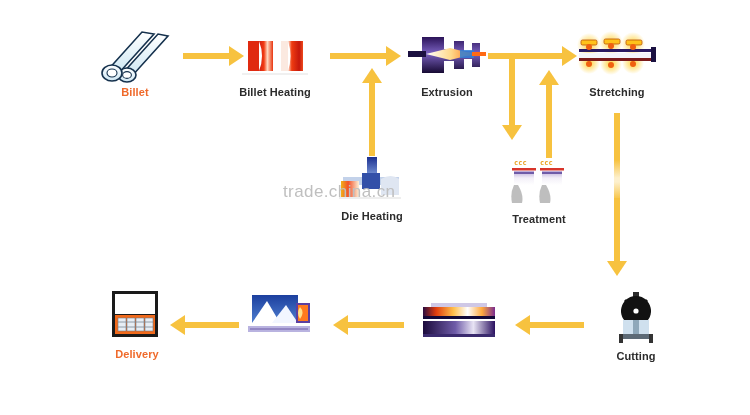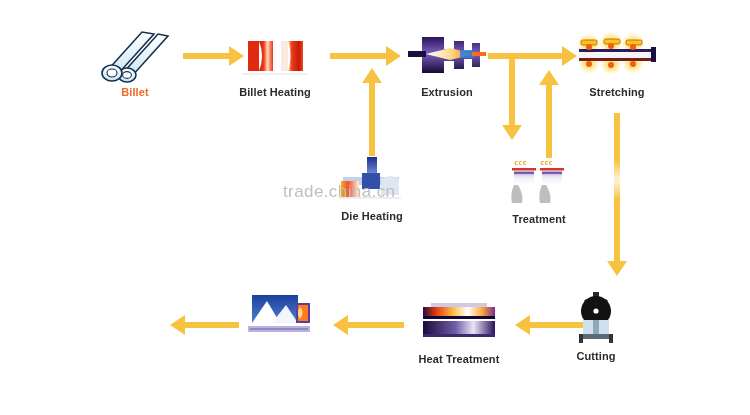--- a/index.html
+++ b/index.html
@@ -319,21 +319,21 @@
         <rect x="46" y="16" width="20" height="2" fill="#6f5ca8"></rect>
         <g fill="#8a8a8a" opacity=".55">
           <path d="M22 29 q6 10 4 18 h-10 q-2 -10 2 -18 z"></path>
           <path d="M50 29 q6 10 4 18 h-10 q-2 -10 2 -18 z"></path>
         </g>
       </svg>
     </div>
     <div class="node-label">Treatment</div>
   </div>
 
-  <div class="node" style="left:596px; top:292px;align-items:center;">
+  <div class="node" style="left:636px; top:292px;align-items:center;">
     <div class="node-icon">
       <svg width="70" height="52" viewBox="0 0 70 52">
         <rect x="32" y="0" width="6" height="8" fill="#2b2b2b"></rect>
         <circle cx="35" cy="19" r="15" fill="#121212"></circle>
         <g stroke="#121212" stroke-width="3">
           <line x1="35" y1="4" x2="35" y2="34"></line>
           <line x1="20" y1="19" x2="50" y2="19"></line>
           <line x1="24" y1="8" x2="46" y2="30"></line>
           <line x1="46" y1="8" x2="24" y2="30"></line>
         </g>
@@ -367,21 +367,20 @@
             <stop offset="100%" stop-color="#2a1060"></stop>
           </linearGradient>
         </defs>
         <rect x="16" y="2" width="56" height="4" fill="#cfc8e6"></rect>
         <rect x="8" y="6" width="72" height="10" fill="url(#gHeat)"></rect>
         <rect x="8" y="15" width="72" height="3" fill="#120838"></rect>
         <rect x="8" y="20" width="72" height="14" fill="url(#gBase)"></rect>
         <rect x="8" y="33" width="72" height="3" fill="#3a2a6e"></rect>
       </svg>
     </div>
-    <div class="node-label">Heat Treatment</div>
   </div>
 
   <div class="node" style="left:279px; top:292px;">
     <div class="node-icon">
       <svg width="90" height="50" viewBox="0 0 90 50">
         <defs>
           <linearGradient id="gSky" x1="0" y1="0" x2="0" y2="1">
             <stop offset="0%" stop-color="#1c3f9e"></stop>
             <stop offset="100%" stop-color="#4f7fd0"></stop>
           </linearGradient>
@@ -393,16 +392,36 @@
         <path d="M64 12 h10 v16 h-10 z" fill="#ff7a1e"></path>
         <path d="M66 14 q5 5 0 12 q-4 -6 0 -12 z" fill="#ffe08a"></path>
         <rect x="14" y="33" width="62" height="6" fill="#b9b3e0"></rect>
         <g stroke="#6f5ca8" stroke-width="1">
           <line x1="16" y1="36" x2="74" y2="36"></line>
         </g>
       </svg>
     </div>
   </div>
 
+  <div class="node" style="left:137px; top:290px;">
+    <div class="node-icon">
+      <svg width="58" height="54" viewBox="0 0 58 54">
+        <rect x="4" y="2" width="46" height="46" fill="#1a1a1a"></rect>
+        <rect x="7" y="5" width="40" height="20" fill="#ffffff"></rect>
+        <rect x="7" y="26" width="40" height="19" fill="#f26a1b"></rect>
+        <g fill="#e8eef5" stroke="#6b7a88" stroke-width=".6">
+          <rect x="10" y="29" width="8" height="13"></rect>
+          <rect x="19" y="29" width="8" height="13"></rect>
+          <rect x="28" y="29" width="8" height="13"></rect>
+          <rect x="37" y="29" width="8" height="13"></rect>
+        </g>
+        <g stroke="#7b8896" stroke-width=".8">
+          <line x1="10" y1="33" x2="45" y2="33"></line>
+          <line x1="10" y1="38" x2="45" y2="38"></line>
+        </g>
+      </svg>
+    </div>
+    <div class="node-label accent">Delivery</div>
+  </div>
 
   <div id="watermark">trade.china.cn</div>
 
 </div>
 
 </body></html>

